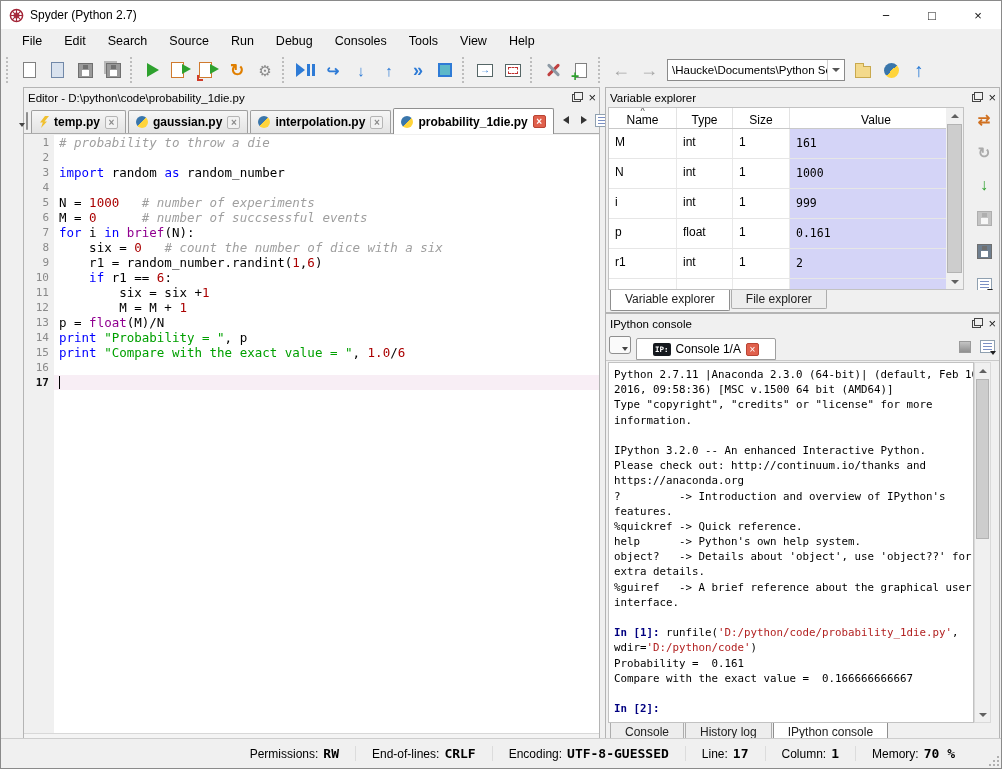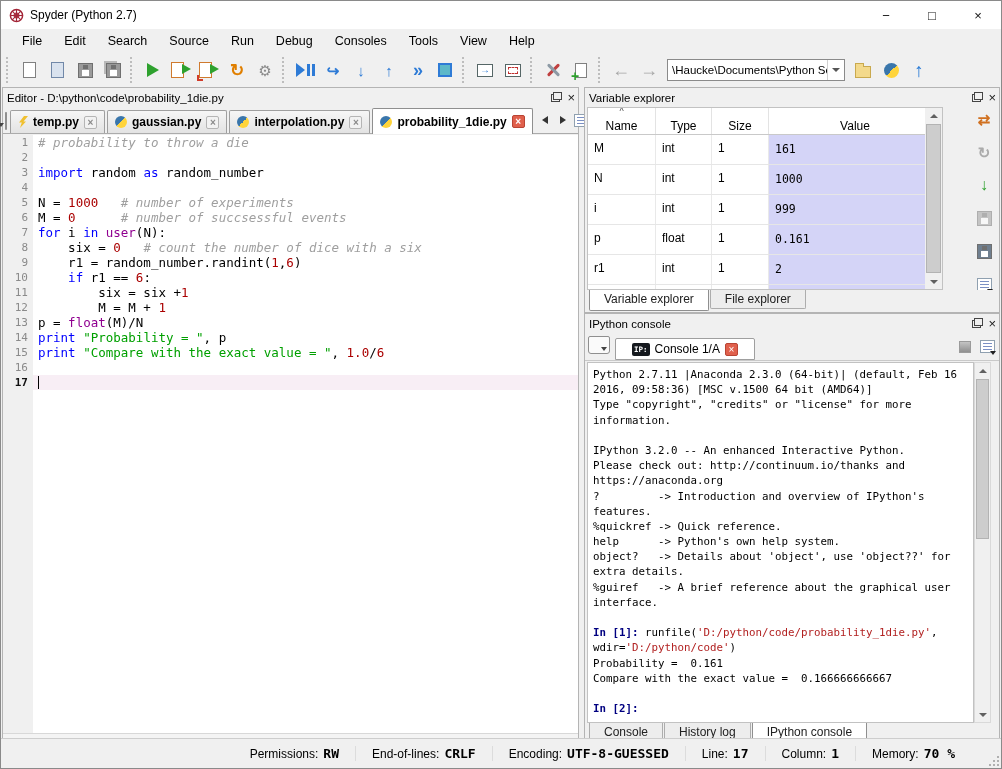--- a/index.html
+++ b/index.html
@@ -59,21 +59,21 @@
   .i-set-console-working-dir { width:15px; height:15px; border-radius:50%; background:linear-gradient(135deg,#3a76ab 50%,#ffd43b 50%); }
   .i-parent-directory { color:#2b7cd6; font-weight:bold; font-size:19px; }
 
   .combo { width:178px; height:22px; background:#fff; border:1px solid #8a8a8a; display:flex; align-items:center; margin:0 4px; }
   .combo-text { flex:1; font-size:11.5px; padding:0 4px; white-space:nowrap; overflow:hidden; }
   .combo-btn { width:17px; height:100%; display:flex; align-items:center; justify-content:center; border-left:1px solid #d0d0d0; }
   .caret-down { width:0; height:0; border-top:4px solid #555; border-left:4px solid transparent; border-right:4px solid transparent; }
 
   
   .main { position:absolute; top:86px; left:0; right:0; bottom:21px; background:#f0f0f0; }
-  .pane { position:absolute; border:1px solid #b4b4b4; background:#f0f0f0; }
+  .pane { position:absolute; border:1px solid #b4b4b4; background:#f0f0f0;margin-left:21px; }
   #editor-pane { left:1px; top:0; width:577px; bottom:1px; }
   #var-pane { left:583px; top:0; right:1px; height:226px; }
   #console-pane { left:583px; top:226px; right:1px; bottom:1px; }
   .pane-header { height:19px; display:flex; align-items:center; font-size:11.5px; color:#000; padding:0 3px 0 4px; background:#f0f0f0; }
   .ph-btns { margin-left:auto; display:flex; align-items:center; gap:7px; }
   .ph-float { width:9px; height:8px; border:1px solid #444; position:relative; background:#f0f0f0; }
   .ph-float::before { content:""; position:absolute; right:-3px; top:-3px; width:7px; height:6px; border:1px solid #444; background:#f0f0f0; }
   .ph-close { font-size:13px; line-height:10px; color:#222; }
 
   
@@ -108,21 +108,21 @@
   .tok-com { color:#9f9f9f; font-style:italic; }
   .tok-bi { color:#900090; }
   .tok-pl { color:#000; }
   .cursor { display:inline-block; width:1px; height:13px; background:#000; vertical-align:middle; margin-top:-2px; }
   .hscroll { position:absolute; left:0; right:0; bottom:0; height:12px; background:#f4f4f4; border-top:1px solid #d8d8d8; }
 
   
   .var-body { position:absolute; top:19px; left:0; right:0; bottom:22px; }
   .var-table { position:absolute; left:2px; top:0; width:356px; bottom:0; background:#fff; border:1px solid #c2c2c2; overflow:hidden; }
   .vh-row, .v-row { display:grid; grid-template-columns:68px 56px 57px 1fr; }
-  .vh-row { height:27px; border-bottom:1px solid #c9c9c9;text-align:center; }
+  .vh-row { height:21px; border-bottom:1px solid #c9c9c9;text-align:center; }
   .vh-cell { font-size:12px; display:flex; align-items:flex-end; justify-content:center; padding-bottom:1px; position:relative; border-right:1px solid #e3e3e3; }
   .vh-cell.sorted::before { content:"^"; position:absolute; top:-2px; left:50%; transform:translateX(-50%); font-size:9px; color:#444; }
   .v-row { height:30px; border-bottom:1px solid #e6e6e6; }
   .v-cell { font-size:12px; padding:6px 0 0 6px; border-right:1px solid #e9e9e9; }
   .v-cell.value { background:#d4d4f7; font-family:"DejaVu Sans Mono", monospace; font-size:11.5px; padding-top:7px; border-right:0; }
   .v-fill { height:40px; }
   .v-fill .v-cell { height:100%; border-bottom:0; }
 
   .vscroll { position:absolute; top:0; bottom:0; width:17px; background:#f0f0f0; border-left:1px solid #d4d4d4; }
   .var-table .vscroll { right:0; border:0; background:#f0f0f0; }
@@ -343,21 +343,21 @@
           </span>
         </div>
       <div class="code-wrap" id="code-area">
         <div class="gutter-bg"></div>
       <div class="code-line"><span class="gutter-num">1</span><span class="code-text"><span class="tok-com"># probability to throw a die</span></span></div>
           <div class="code-line"><span class="gutter-num">2</span><span class="code-text"></span></div>
           <div class="code-line"><span class="gutter-num">3</span><span class="code-text"><span class="tok-kw">import</span><span class="tok-pl"> random </span><span class="tok-kw">as</span><span class="tok-pl"> random_number</span></span></div>
           <div class="code-line"><span class="gutter-num">4</span><span class="code-text"></span></div>
           <div class="code-line"><span class="gutter-num">5</span><span class="code-text"><span class="tok-pl">N = </span><span class="tok-num">1000</span><span class="tok-pl">   </span><span class="tok-com"># number of experiments</span></span></div>
           <div class="code-line"><span class="gutter-num">6</span><span class="code-text"><span class="tok-pl">M = </span><span class="tok-num">0</span><span class="tok-pl">      </span><span class="tok-com"># number of succsessful events</span></span></div>
-          <div class="code-line"><span class="gutter-num">7</span><span class="code-text"><span class="tok-kw">for</span><span class="tok-pl"> i </span><span class="tok-kw">in</span><span class="tok-pl"> </span><span class="tok-bi">user</span><span class="tok-pl">(N):</span></span></div>
+          <div class="code-line"><span class="gutter-num">7</span><span class="code-text"><span class="tok-kw">for</span><span class="tok-pl"> i </span><span class="tok-kw">in</span><span class="tok-pl"> </span><span class="tok-bi">brief</span><span class="tok-pl">(N):</span></span></div>
           <div class="code-line"><span class="gutter-num">8</span><span class="code-text"><span class="tok-pl">    six = </span><span class="tok-num">0</span><span class="tok-pl">   </span><span class="tok-com"># count the number of dice with a six</span></span></div>
           <div class="code-line"><span class="gutter-num">9</span><span class="code-text"><span class="tok-pl">    r1 = random_number.randint(</span><span class="tok-num">1</span><span class="tok-pl">,</span><span class="tok-num">6</span><span class="tok-pl">)</span></span></div>
           <div class="code-line"><span class="gutter-num">10</span><span class="code-text"><span class="tok-pl">    </span><span class="tok-kw">if</span><span class="tok-pl"> r1 == </span><span class="tok-num">6</span><span class="tok-pl">:</span></span></div>
           <div class="code-line"><span class="gutter-num">11</span><span class="code-text"><span class="tok-pl">        six = six +</span><span class="tok-num">1</span></span></div>
           <div class="code-line"><span class="gutter-num">12</span><span class="code-text"><span class="tok-pl">        M = M + </span><span class="tok-num">1</span></span></div>
           <div class="code-line"><span class="gutter-num">13</span><span class="code-text"><span class="tok-pl">p = </span><span class="tok-bi">float</span><span class="tok-pl">(M)/N</span></span></div>
           <div class="code-line"><span class="gutter-num">14</span><span class="code-text"><span class="tok-kw">print</span><span class="tok-pl"> </span><span class="tok-str">"Probability = "</span><span class="tok-pl">, p</span></span></div>
           <div class="code-line"><span class="gutter-num">15</span><span class="code-text"><span class="tok-kw">print</span><span class="tok-pl"> </span><span class="tok-str">"Compare with the exact value = "</span><span class="tok-pl">, </span><span class="tok-num">1.0</span><span class="tok-pl">/</span><span class="tok-num">6</span></span></div>
           <div class="code-line"><span class="gutter-num">16</span><span class="code-text"></span></div>
           <div class="code-line current"><span class="gutter-num">17</span><span class="code-text"><span class="cursor"></span></span></div>

